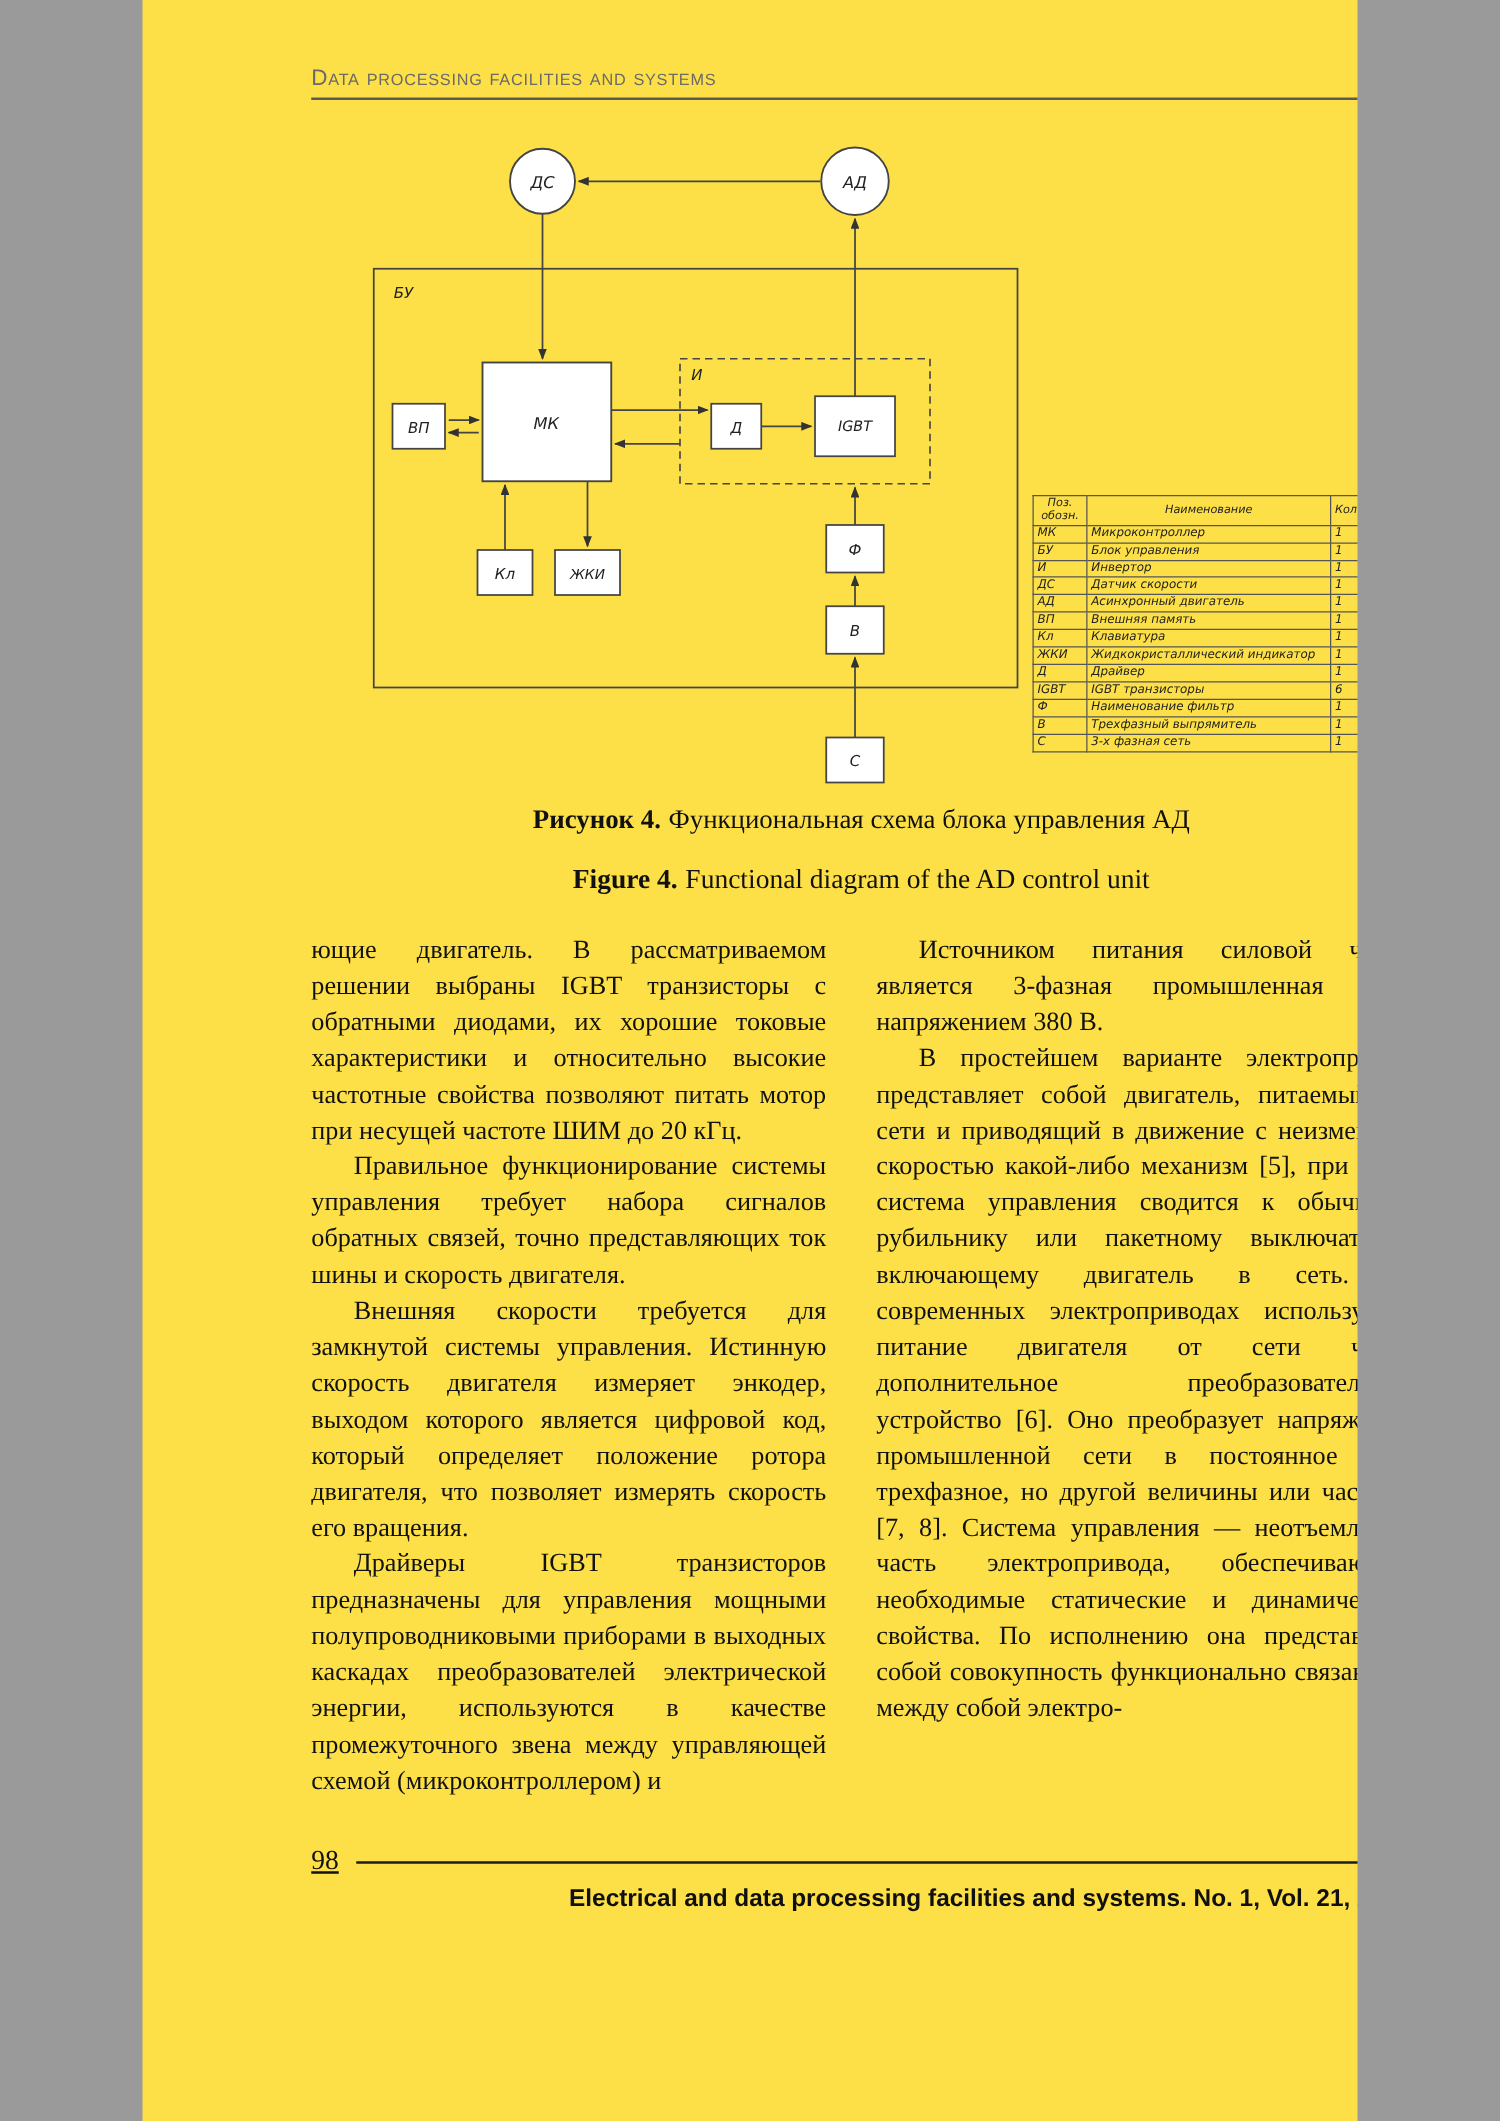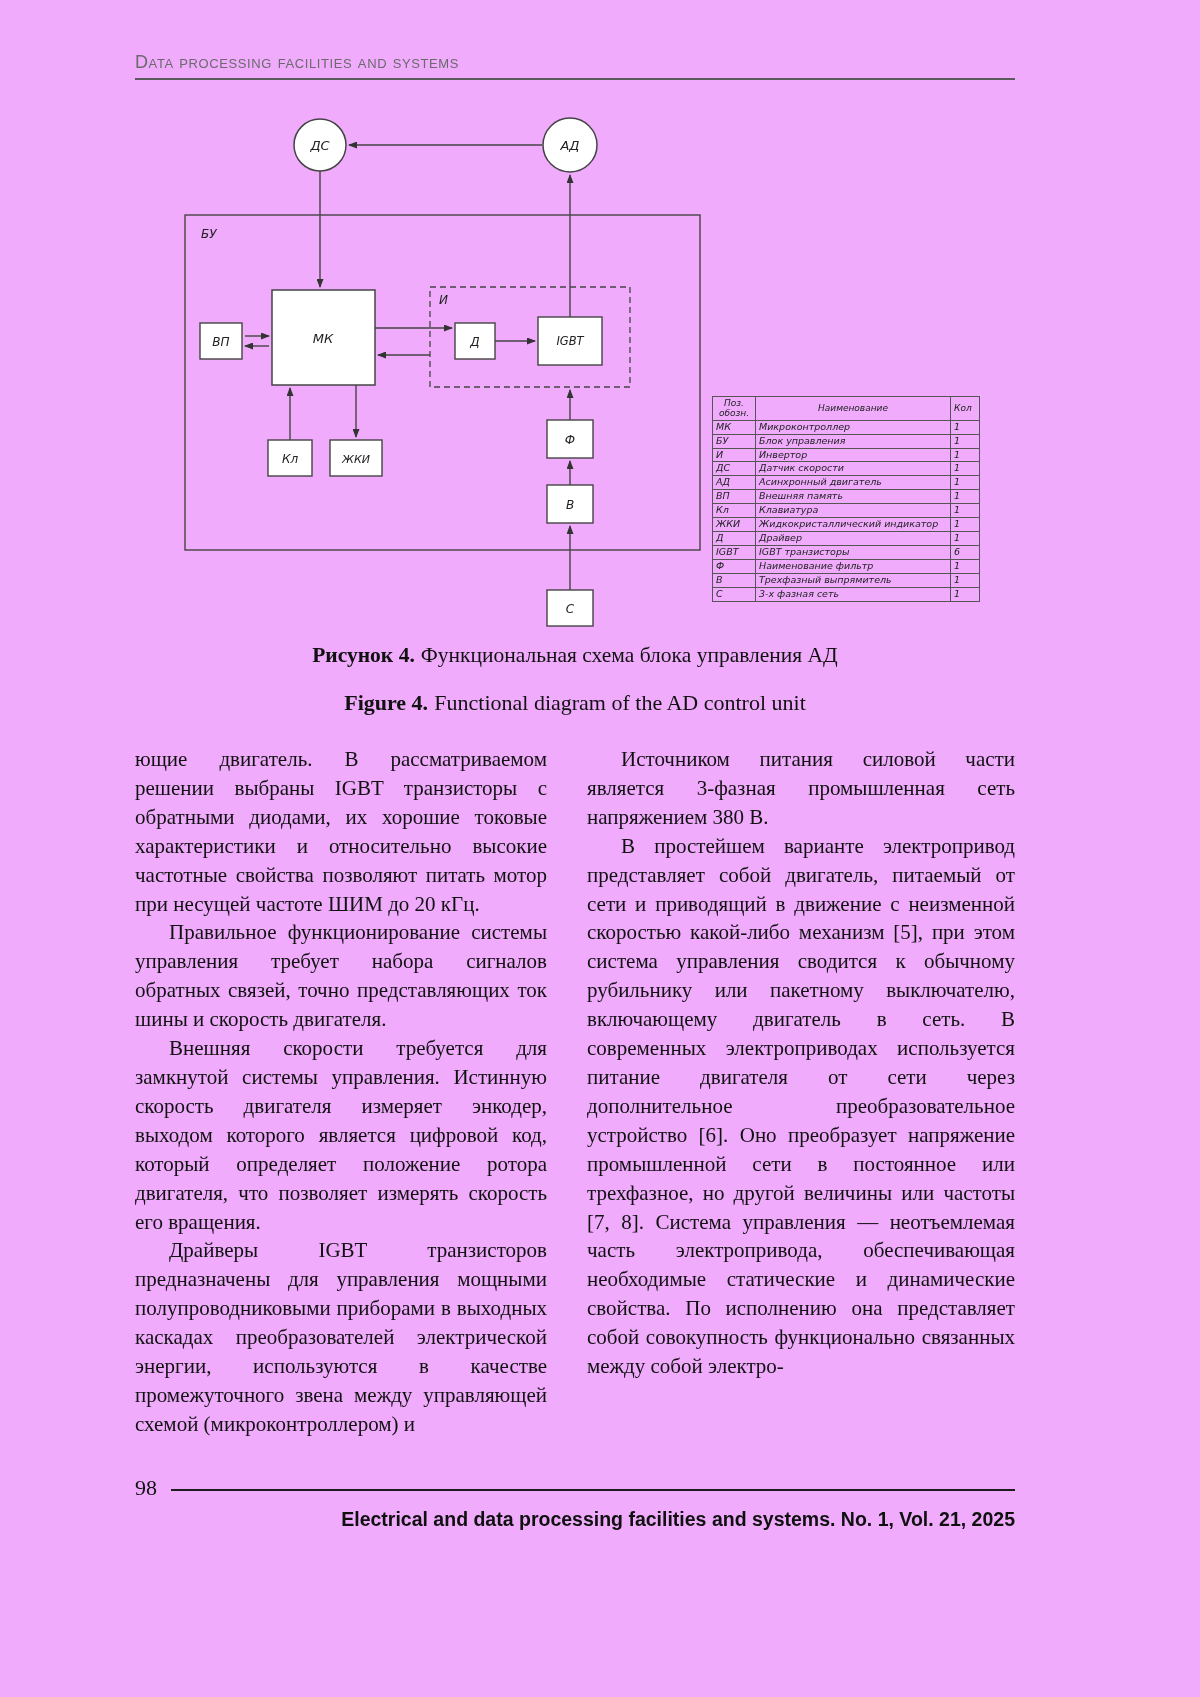--- a/index.html
+++ b/index.html
@@ -1,20 +1,20 @@
 <!DOCTYPE html>
 <html lang="ru"><head>
 <meta charset="utf-8">
 <style>
   html,body{margin:0;padding:0;background:#9a9a9a;}
   .page{
     position:relative;
-    width:1200px;height:1697px;
+    width:972px;height:1697px;
     margin:0 auto;
-    background:#f0abfc;
+    background:#fde047;
     overflow:hidden;
     font-family:"Liberation Serif", serif;
     color:#111;
   }
   
   .running-head{
     position:absolute;left:135px;top:52px;width:880px;
     border-bottom:2px solid #5a5a5a;
     padding-bottom:5px;
     font-family:"Liberation Sans", sans-serif;
@@ -67,21 +67,21 @@
     position:absolute;left:135px;top:745px;width:880px;
     display:flex;gap:40px;
   }
   .col{font-size:21px;line-height:28.9px;text-align:justify;}
   .col-left{width:412px;}
   .col-right{width:428px;}
   .col p{margin:0;text-indent:34px;}
   .col p.noindent{text-indent:0;}
   
   .footer{position:absolute;left:135px;top:1475px;width:880px;}
-  .footer-row{display:flex;align-items:center;}
+  .footer-row{display:flex;align-items:center;text-decoration:underline;}
   .page-number{font-size:22px;line-height:26px;}
   .footer-rule{flex:1;border-top:2px solid #1c1c1c;margin-left:14px;margin-top:3px;}
   .journal-line{
     margin-top:7px;
     text-align:right;
     font-family:"Liberation Sans", sans-serif;
     font-weight:bold;
     font-size:19.5px;
     color:#101010;
   }

